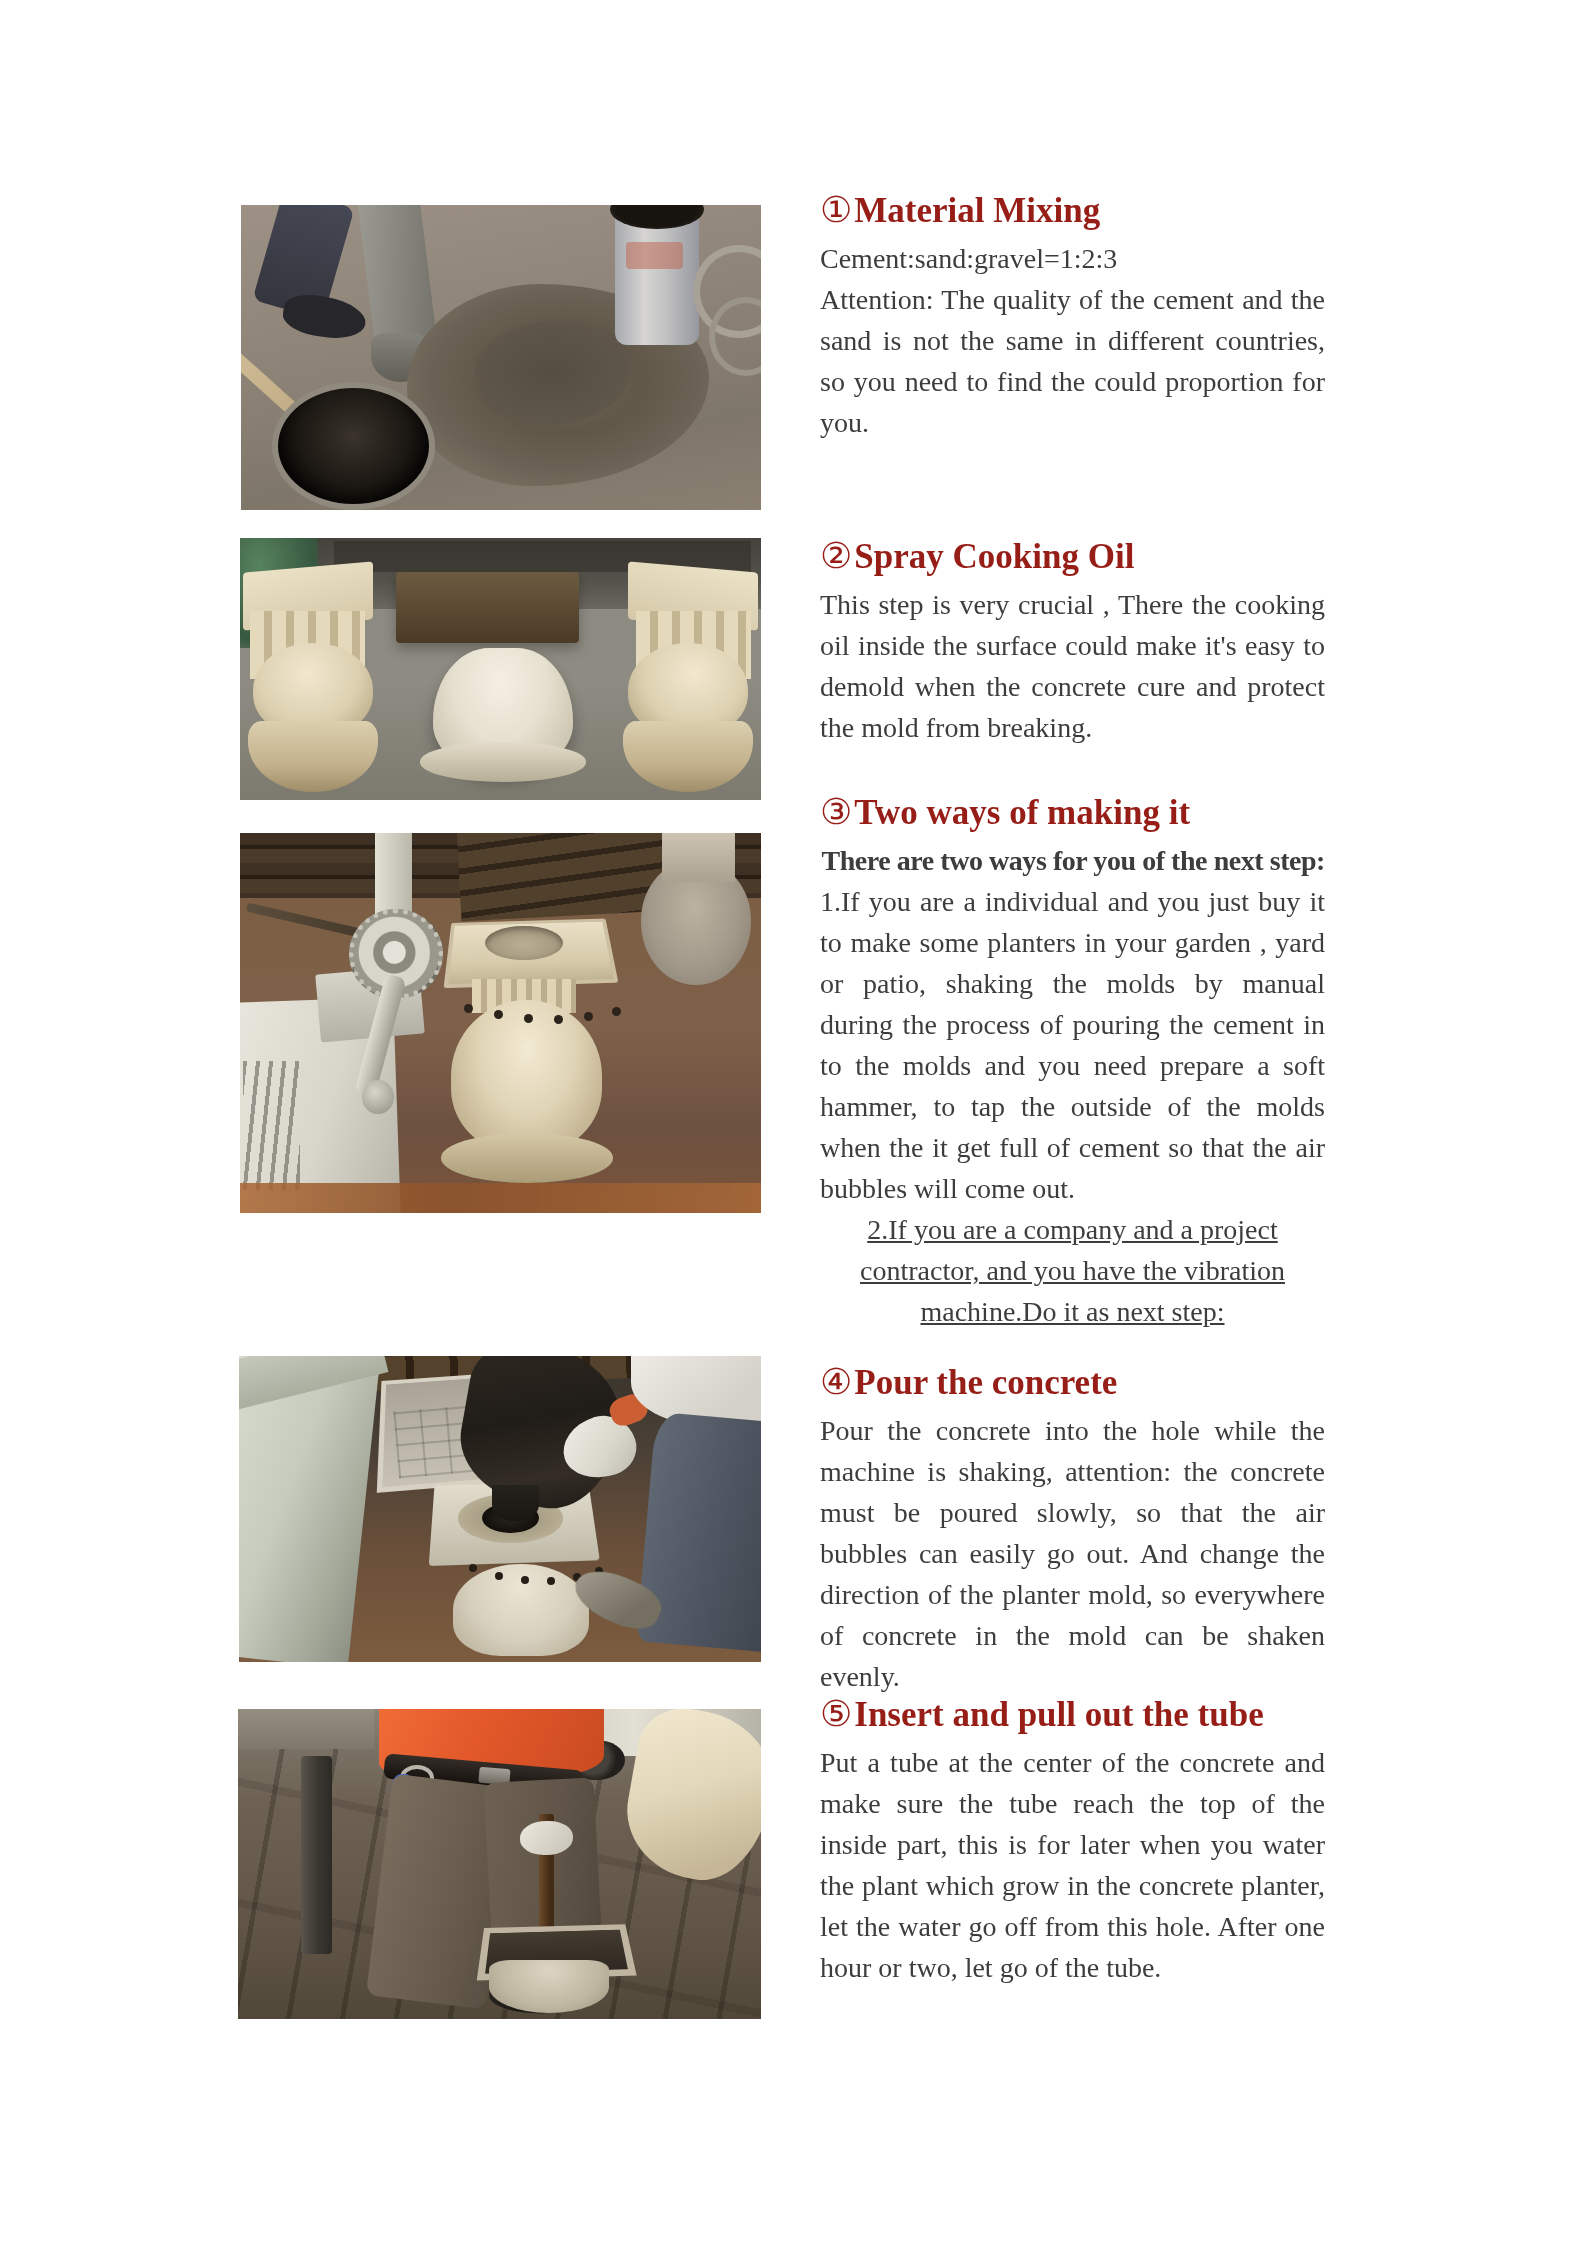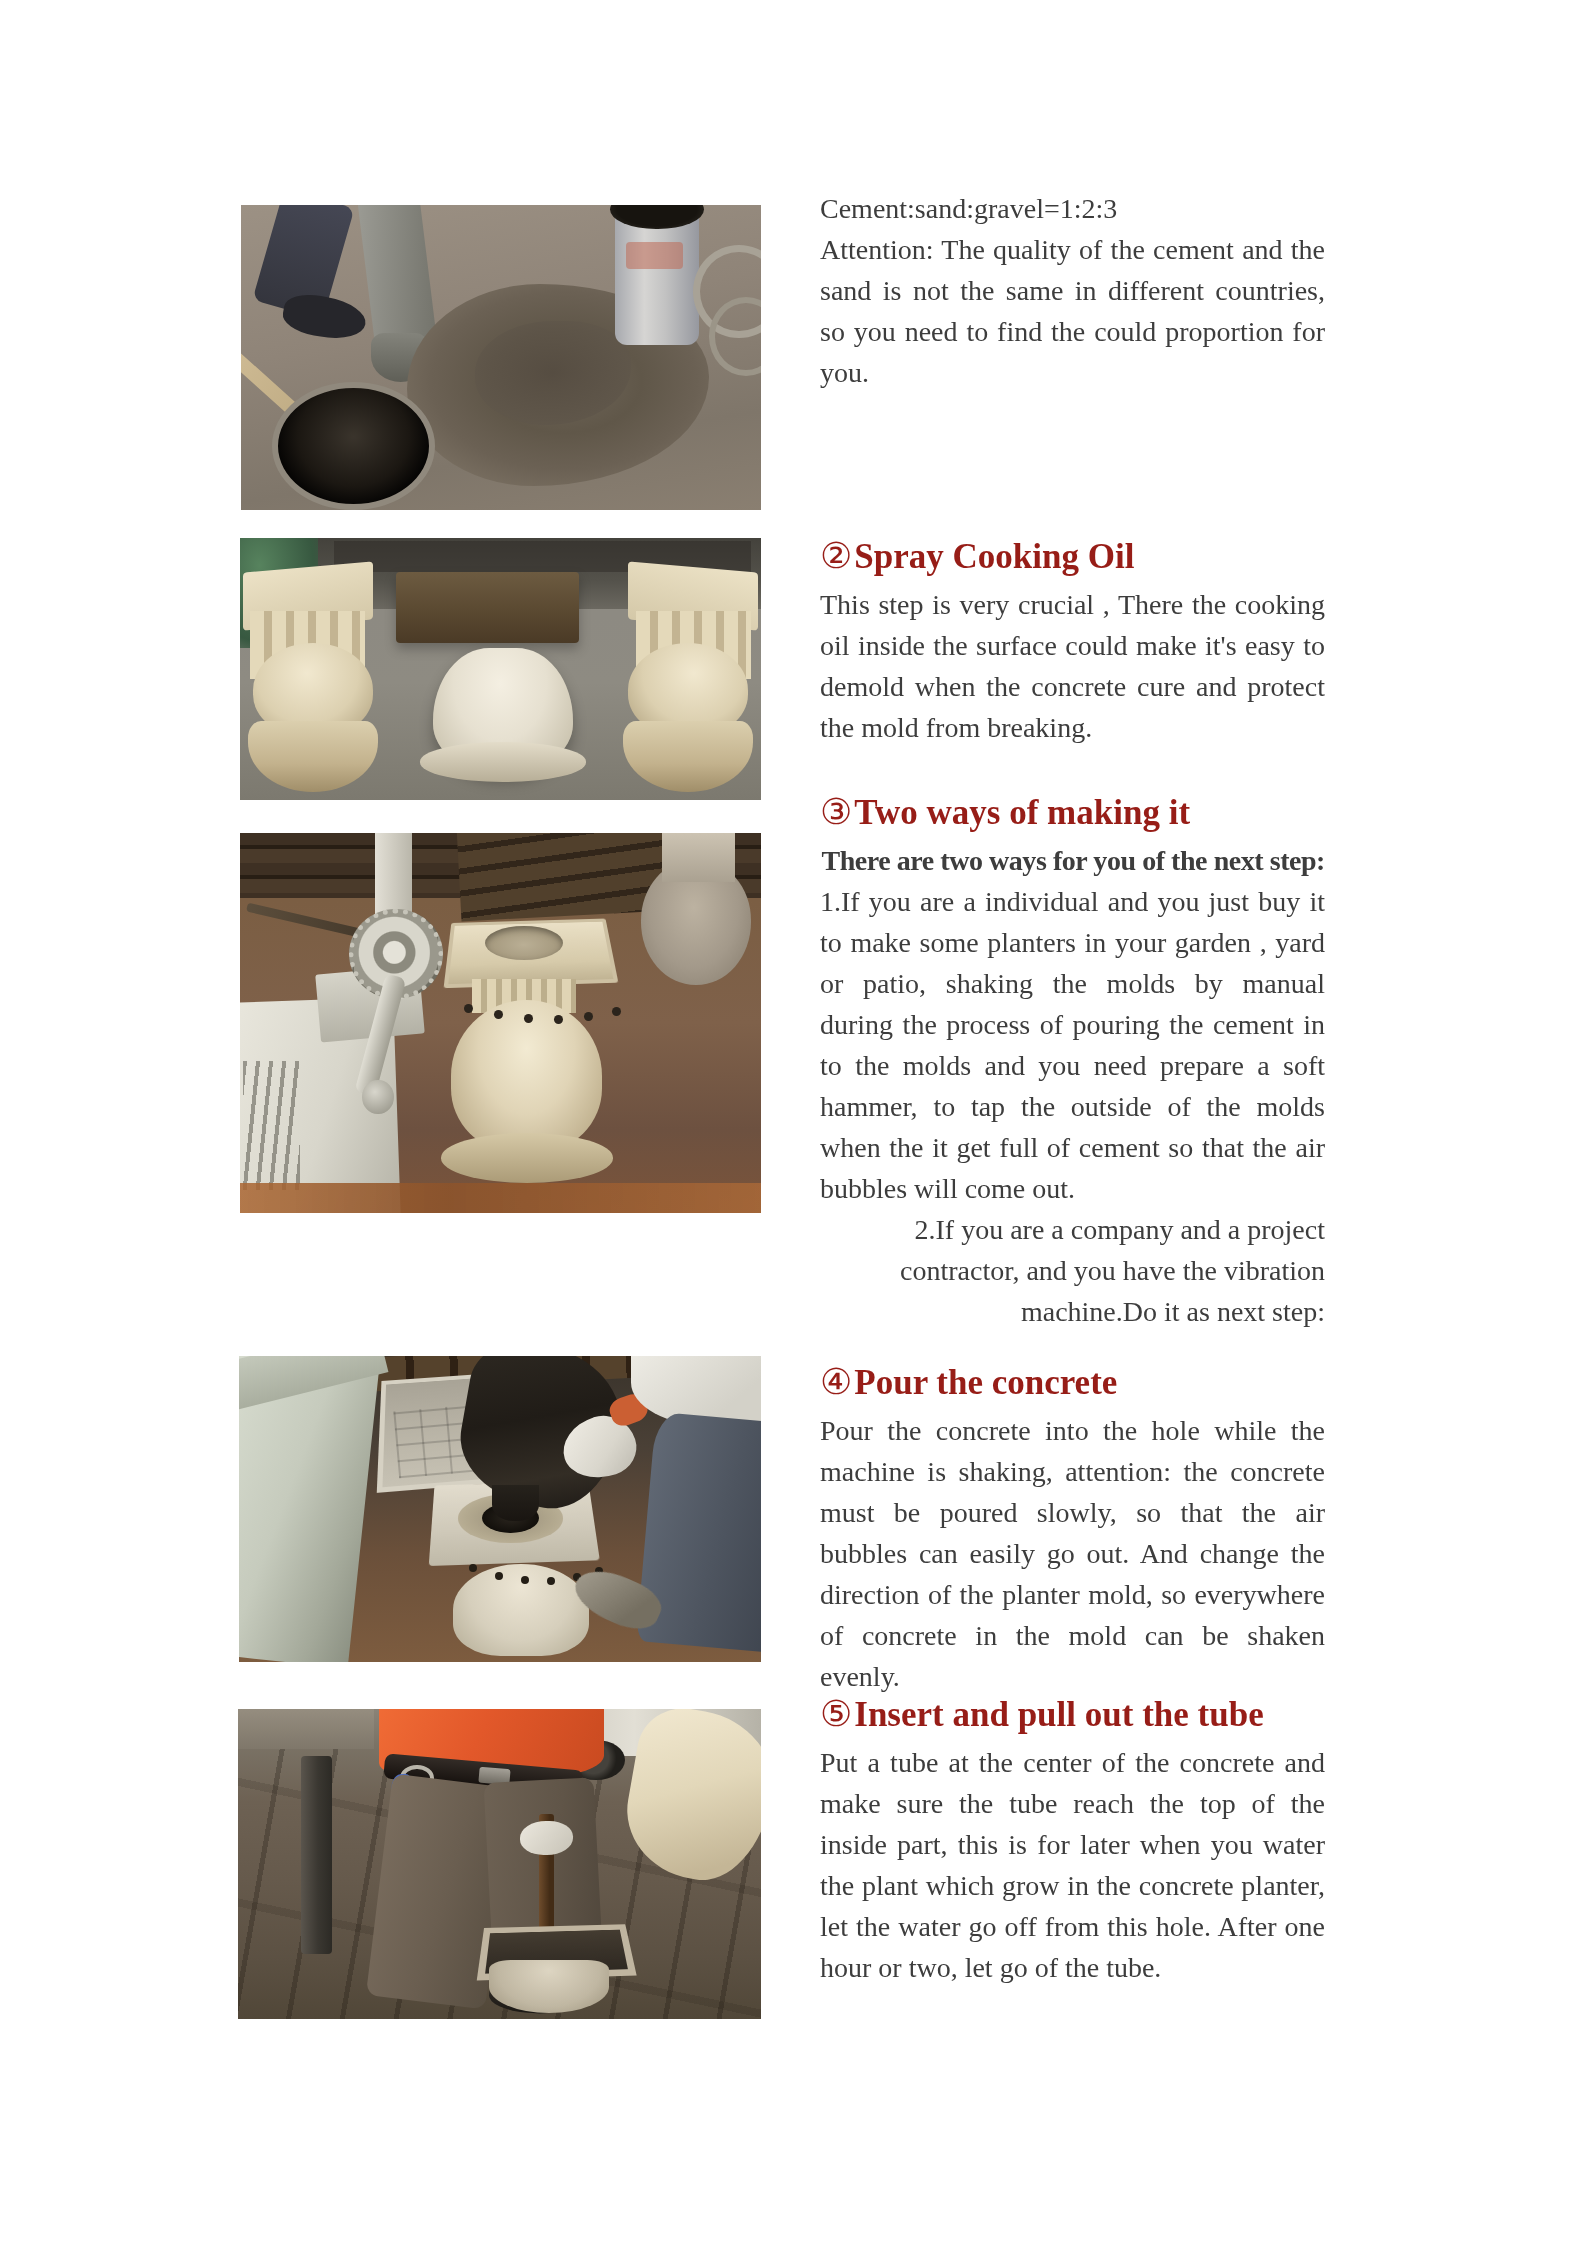--- a/index.html
+++ b/index.html
@@ -6,21 +6,21 @@
   .page{position:relative;width:1587px;height:2245px;background:#ffffff;
         font-family:"Liberation Serif","DejaVu Serif",serif;overflow:hidden;}
 
   
   .text{position:absolute;left:820px;width:505px;color:#3d3d3d;}
   .tx-1{top:188px;} .tx-2{top:534px;} .tx-3{top:790px;} .tx-4{top:1360px;} .tx-5{top:1692px;}
   h2.heading{margin:0 0 5px 0;color:#971d17;font-weight:bold;font-size:35px;line-height:44px;}
   .cnum{font-family:"DejaVu Sans",sans-serif;font-weight:400;font-size:36px;margin-right:2px;}
   .text p{margin:0;font-size:28px;line-height:41px;text-align:justify;}
   p.intro-bold{font-weight:bold;letter-spacing:-0.45px;white-space:nowrap;text-align:right;}
-  p.lines{white-space:pre-line;text-align:right;}
+  p.lines{white-space:pre-line;text-align:center;text-decoration:underline;}
 
   
   .photo{position:absolute;overflow:hidden;margin:0;}
   .s{position:absolute;}
   .ph-1{left:241px;top:205px;width:520px;height:305px;}
   .ph-2{left:240px;top:538px;width:521px;height:262px;}
   .ph-3{left:240px;top:833px;width:521px;height:380px;}
   .ph-4{left:239px;top:1356px;width:522px;height:306px;}
   .ph-5{left:238px;top:1709px;width:523px;height:310px;}
 
@@ -134,20 +134,21 @@
     <div class="s p1-pile"></div>
     <div class="s p1-pile-wet"></div>
     <div class="s p1-bowl"></div>
     <div class="s p1-bucket"></div>
     <div class="s p1-bucket-top"></div>
     <div class="s p1-label"></div>
     <div class="s p1-hose"></div>
     <div class="s p1-hose2"></div>
   </figure>
   <div class="text tx-1">
+    <h2 class="heading"><span class="cnum">①</span><span>Material Mixing</span></h2>
     <p>Cement:sand:gravel=1:2:3</p>
     <p>Attention: The quality of the cement and the sand is not the same in different countries, so you need to find the could proportion for you.</p>
   </div>
 
   <figure class="photo ph-2 p2" title="Two beige planter mold halves on a concrete floor with the smooth inner mold bowl placed upside down between them">
     <div class="s p2-bgtop"></div>
     <div class="s p2-green"></div>
     <div class="s p2-machinery"></div>
     <div class="s p2-table"></div>
     <div class="s p2-ml-top"></div>

